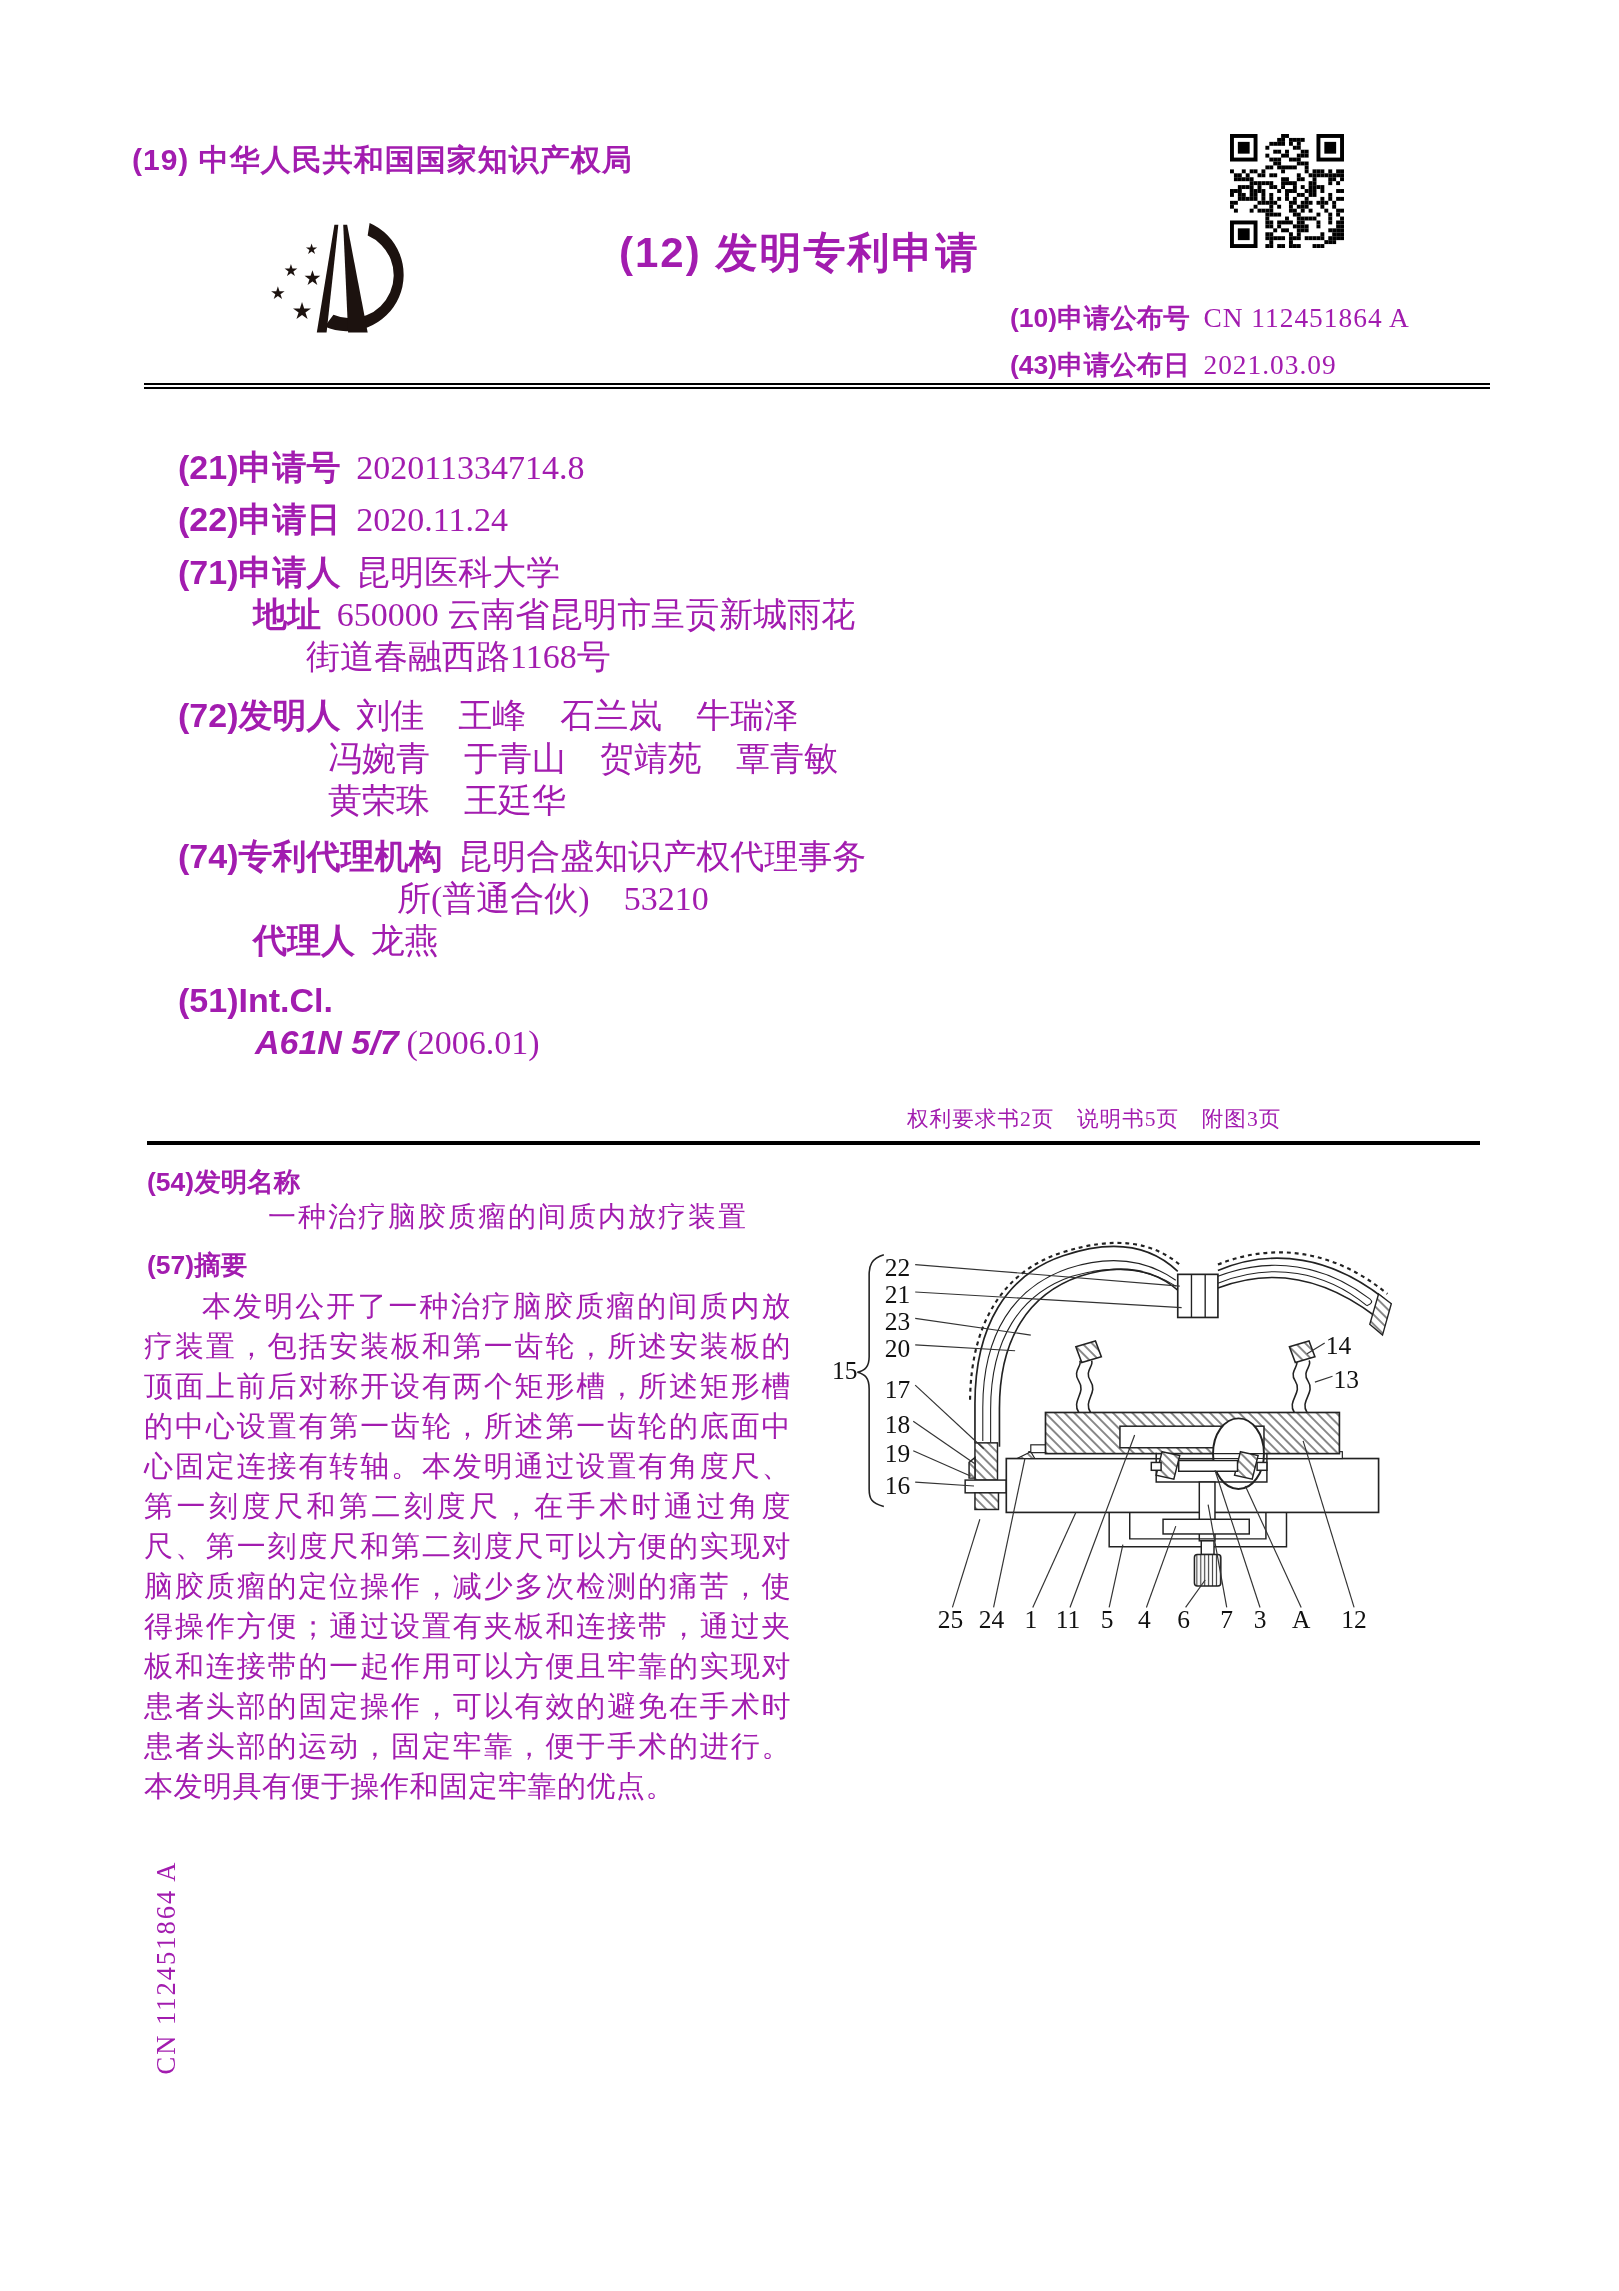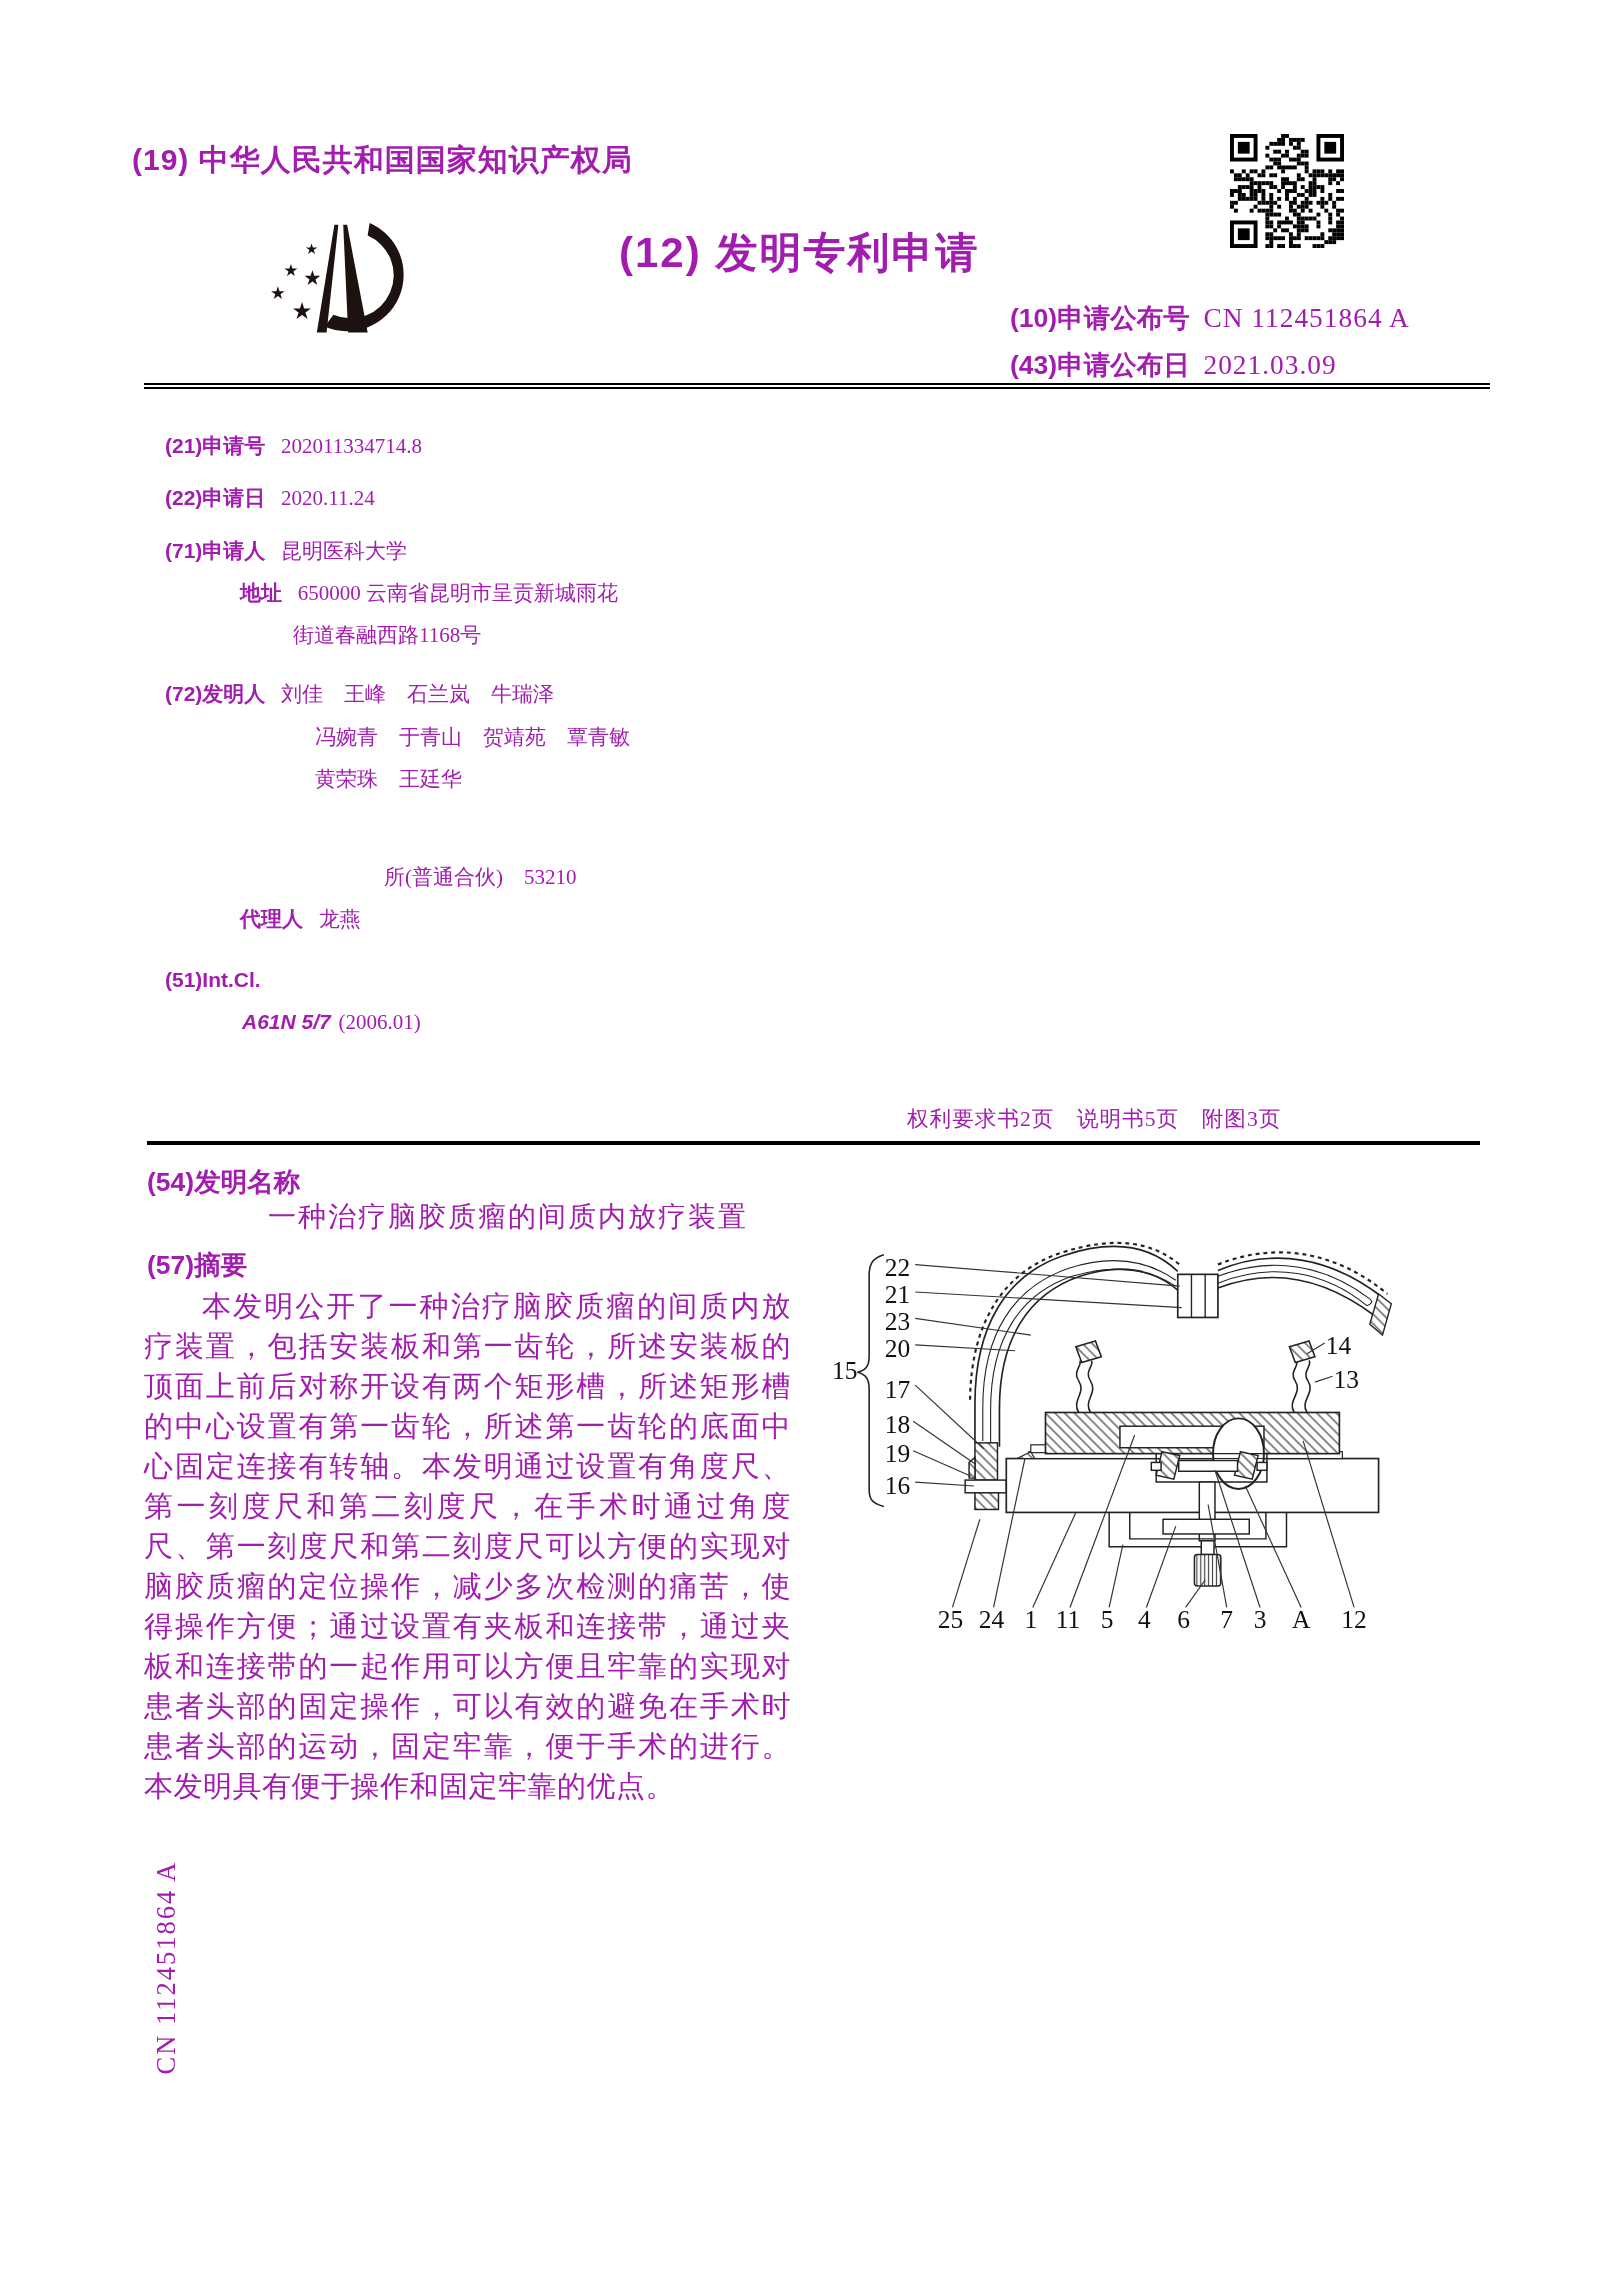--- a/index.html
+++ b/index.html
@@ -8,21 +8,21 @@
   .abs{position:absolute;}
   .gothic{font-family:"Liberation Sans",sans-serif;font-weight:700;}
   .serif{font-family:"Liberation Serif",serif;}
   .h19{left:132px;top:140px;font-size:30px;letter-spacing:1px;}
   .h12{left:619px;top:225px;font-size:42px;letter-spacing:2px;}
   .pubrow{left:1010px;white-space:nowrap;}
   .pubrow .lbl{font-size:26.5px;margin-top:24px;}
   .pubrow .val{font-size:27.4px;margin-left:9.8px;letter-spacing:1px;}
   .rule1{left:144px;top:383px;width:1346px;height:2px;border-top:2px solid #000;border-bottom:2px solid #000;}
   .rule2{left:147px;top:1141px;width:1333px;height:3.9px;background:#000;}
-  .brow{left:144px;white-space:pre;font-size:21px;}
+  .brow{left:144px;white-space:pre;font-size:34px;}
   .brow .lbl{font-family:"Liberation Sans",sans-serif;font-weight:700;margin-right:15.7px;}
   .brow .val{font-family:"Liberation Serif",serif;}
   .ipc-code{font-family:"Liberation Sans",sans-serif;font-weight:700;font-style:italic;margin-right:7.8px;}
   .pages-line{left:907px;top:1104px;font-size:21.6px;letter-spacing:1px;}
   .s-label{left:147px;font-size:26.5px;}
   .inv-title{left:235px;top:1198px;font-size:28px;letter-spacing:2px;margin-left:33px;}
   .abstract{left:144px;top:1286px;width:647px;font-size:29px;line-height:40px;
             text-align:justify;text-indent:2em;letter-spacing:0.5px;}
   .sidebar{left:14.7px;top:1951px;width:304px;height:33px;font-size:26.5px;letter-spacing:2px;
            transform:rotate(-90deg);text-align:center;white-space:nowrap;}
@@ -386,20 +386,23 @@
   </div>
   <div class="abs brow" style="top:655px">
     <span class="lbl">(72)发明人</span><span class="val">刘佳　王峰　石兰岚　牛瑞泽</span>
   </div>
   <div class="abs brow" style="top:698px;left:294px">
     <span class="val">冯婉青　于青山　贺靖苑　覃青敏</span>
   </div>
   <div class="abs brow" style="top:740px;left:294px">
     <span class="val">黄荣珠　王廷华</span>
   </div>
+  <div class="abs brow" style="top:796px">
+    <span class="lbl">(74)专利代理机构</span><span class="val">昆明合盛知识产权代理事务</span>
+  </div>
   <div class="abs brow" style="top:838px;left:363px">
     <span class="val">所(普通合伙)　53210</span>
   </div>
   <div class="abs brow" style="top:880px;left:219px">
     <span class="lbl">代理人</span><span class="val">龙燕</span>
   </div>
   <div class="abs brow" style="top:943px">
     <span class="lbl" style="font-weight:700">(51)Int.Cl.</span>
   </div>
   <div class="abs brow" style="top:985px;left:221px">

